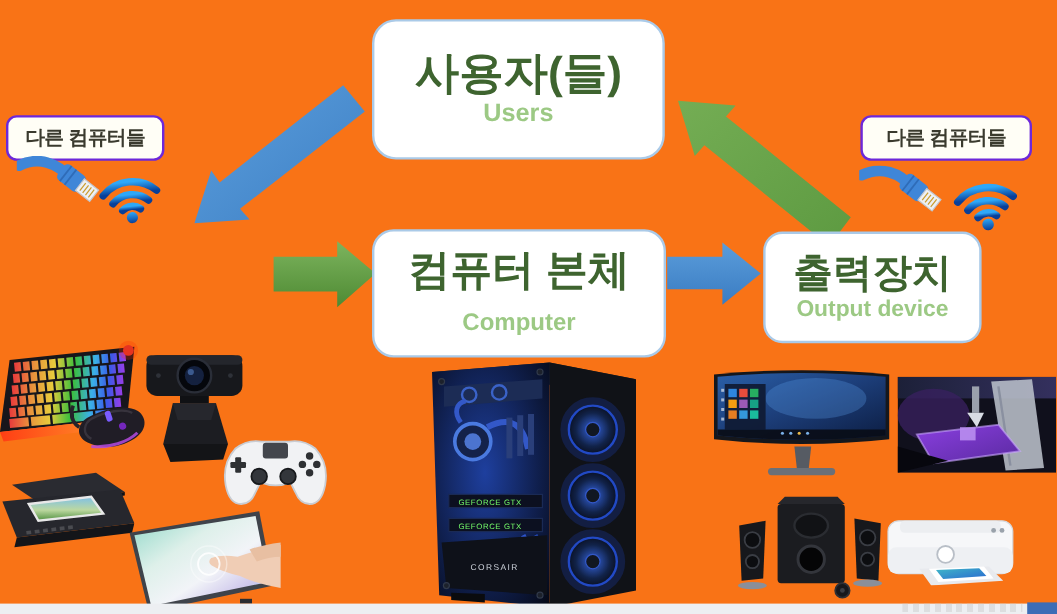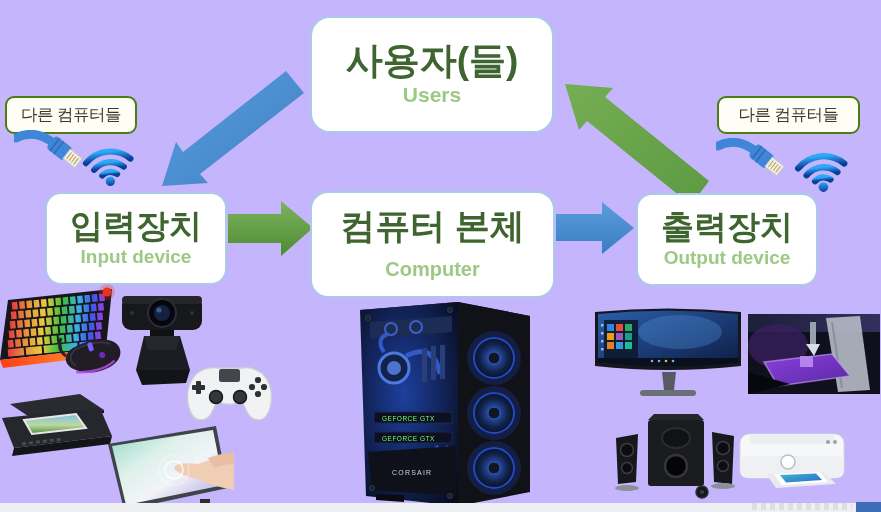--- a/index.html
+++ b/index.html
@@ -1,33 +1,33 @@
 <!DOCTYPE html>
 <html><head>
 <meta charset="utf-8">
 <style>
   html,body{margin:0;padding:0;background:#fff;}
-  .stage{position:relative;width:881px;height:512px;background:#c4b5fd;overflow:hidden;
+  .stage{position:relative;width:881px;height:512px;background:#f97316;overflow:hidden;
          font-family:"Liberation Sans",sans-serif;}
   .box{position:absolute;background:#fff;border:2.5px solid #aacae8;display:flex;
        flex-direction:column;align-items:center;justify-content:center;text-align:center;}
   .box .t{color:#3e642f;font-weight:600;line-height:1.05;}
   .box .s{color:#9cc984;font-weight:700;}
   #users-box{left:310px;top:16px;width:240px;height:113px;border-radius:20px;}
   #users-box .t{font-size:37px;}
   #users-box .s{font-size:21px;margin-top:3px;}
   #input-box{left:45px;top:192px;width:178px;height:89px;border-radius:16px;}
   #input-box .t,#output-box .t{font-size:33px;}
   #input-box .s,#output-box .s{font-size:19px;margin-top:2px;}
   #computer-box{left:310px;top:191px;width:241px;height:103px;border-radius:18px;}
   #computer-box .t{font-size:35px;}
   #computer-box .s{font-size:20px;margin-top:13px;}
   #output-box{left:636px;top:193px;width:178px;height:89px;border-radius:16px;}
-  .netlabel{position:absolute;border:2px solid #4d7c0f;border-radius:9px;background:#fffef6;
-       color:#3a3a2e;font-size:16.5px;font-weight:400;display:flex;align-items:center;
+  .netlabel{position:absolute;border:2px solid #6d28d9;border-radius:9px;background:#fffef6;
+       color:#3a3a2e;font-size:16.5px;font-weight:700;display:flex;align-items:center;
        justify-content:center;letter-spacing:-0.5px;}
   #label-left{left:5px;top:96px;width:128px;height:34px;}
   #label-right{left:717px;top:96px;width:139px;height:34px;}
   .abs{position:absolute;}
   #bottom-bar{left:0;top:503px;width:881px;height:9px;background:#edeff2;}
   #watermark{left:752px;top:503px;width:100px;height:7px;opacity:.45;
      background:repeating-linear-gradient(90deg,#c9c9c9 0 5px,transparent 5px 9px);}
   #corner-box{left:856px;top:502px;width:25px;height:10px;background:#3d6db6;}
   svg{display:block;}
 </style>
@@ -57,24 +57,20 @@
     </defs>
     <polygon points="286,71 183,152 176,142 162,186 208,183 200,174 304,93" fill="url(#abd)"></polygon>
     <polygon points="709,181 605,97 613,88 565,84 579,130 587,121 691,205" fill="url(#agd)"></polygon>
     <polygon points="228,214 281,214 281,201 313,228 281,256 281,243 228,243" fill="url(#ag)"></polygon>
     <polygon points="556,214 602,214 602,202 634,228 602,254 602,241 556,241" fill="url(#ab)"></polygon>
   </svg>
 
   <div class="box" id="users-box">
     <div class="t">사용자(들)</div>
     <div class="s">Users</div>
-  </div>
-  <div class="box" id="input-box">
-    <div class="t">입력장치</div>
-    <div class="s">Input device</div>
   </div>
   <div class="box" id="computer-box">
     <div class="t">컴퓨터 본체</div>
     <div class="s">Computer</div>
   </div>
   <div class="box" id="output-box">
     <div class="t">출력장치</div>
     <div class="s">Output device</div>
   </div>
 

